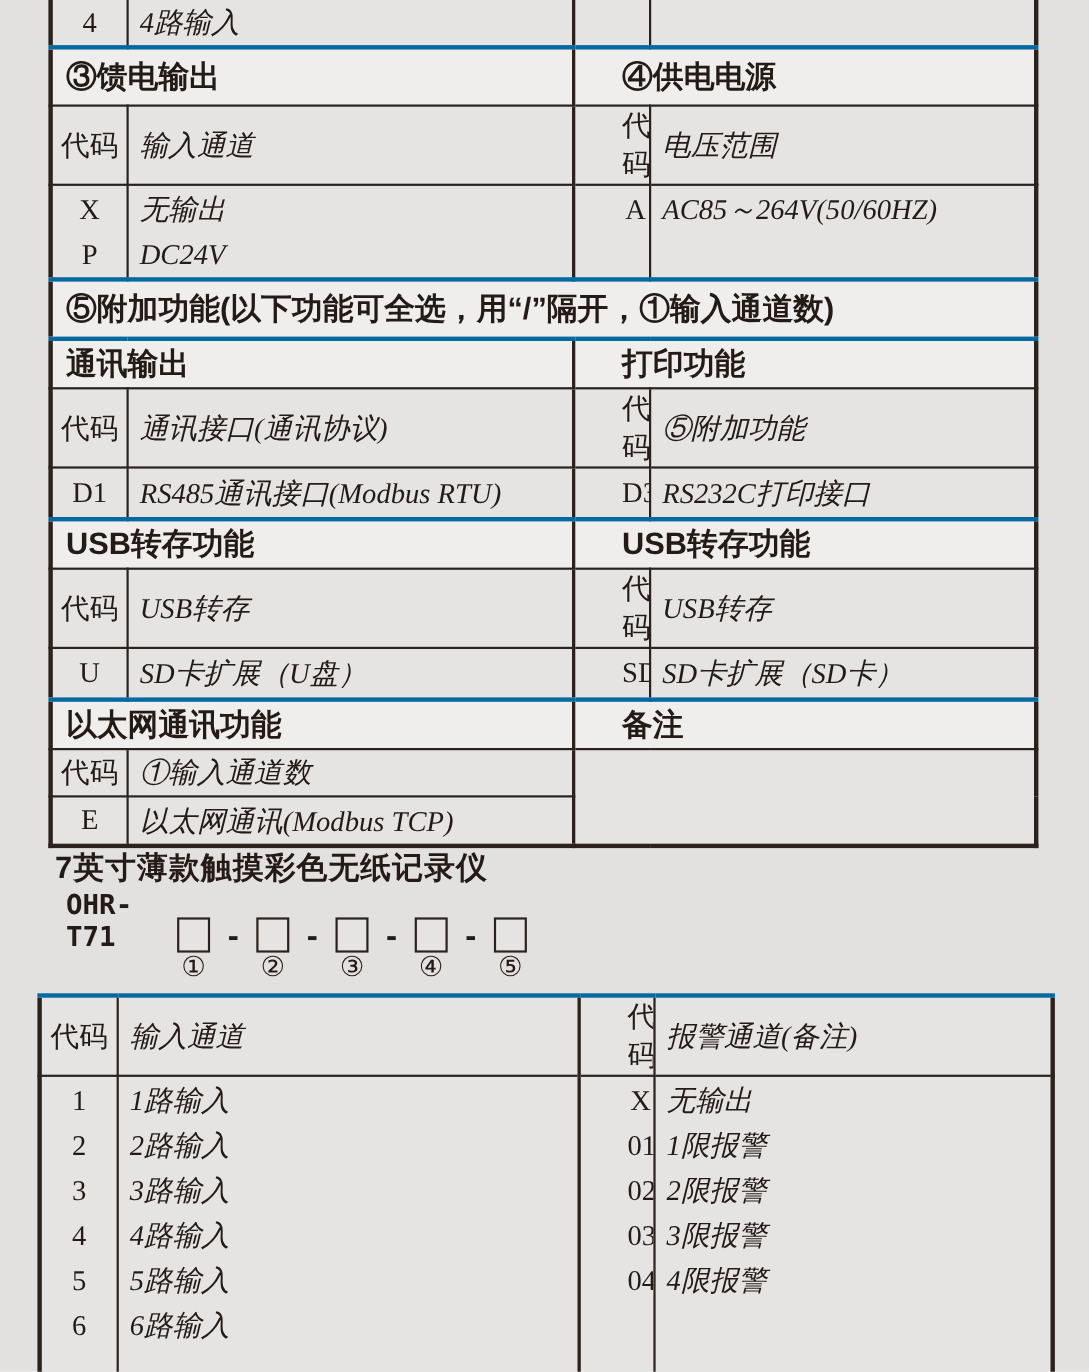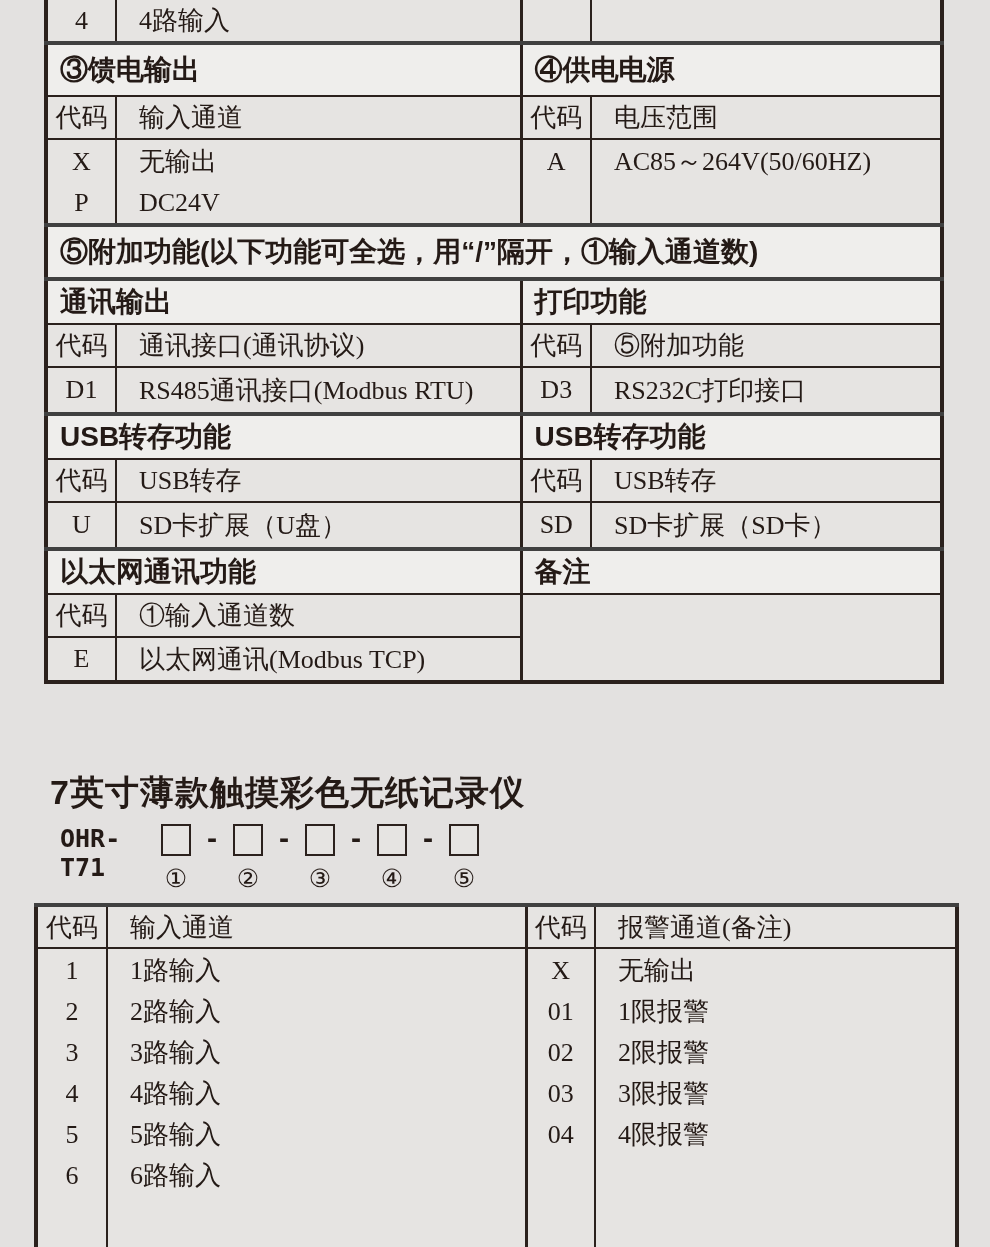--- a/index.html
+++ b/index.html
@@ -20,32 +20,32 @@
   td {
     border:2px solid #2b211d; overflow:hidden;
     font-family:"Liberation Serif", serif; font-size:26px;
     padding:0; vertical-align:middle;
   }
   td.sect {
     background:#efeeec; font-family:"Liberation Sans", sans-serif;
     font-weight:bold; font-size:28px; padding-left:12px;
   }
   td.code { text-align:center; }
-  td.desc { padding-left:22px; }
+  td.desc { padding-left:10px;font-style:italic; }
   td.ml { white-space:pre-line; line-height:41px; vertical-align:top; padding-top:1px; }
-  tr.thick td { border-top:4px solid #404040; }
-  td.midL { border-left:3px solid #2b211d; }
+  tr.thick td { border-top:4px solid #0369a1; }
+  td.midL { border-left:3px solid #2b211d;padding-left:43px; }
 
   .title {
     position:absolute; left:50px; top:770px;
-    font-size:34px; font-weight:bold; letter-spacing:1px;
+    font-size:28px; font-weight:bold; letter-spacing:1px;
   }
   .model-row {
     position:absolute; left:60px; top:824px; height:42px;
-    display:flex; align-items:flex-start;
+    display:flex; align-items:flex-end;
     font-family:"DejaVu Sans Mono", monospace;
   }
   .model-prefix { width:101px; font-size:25px; font-weight:bold; letter-spacing:0px; }
   .mbox {
     width:26px; height:28px; border:2px solid #2b211d;
     background:#e6e4e2; display:inline-block; flex:none;
   }
   .mdash {
     width:42px; text-align:center; font-size:25px; font-weight:bold; flex:none;
   }

